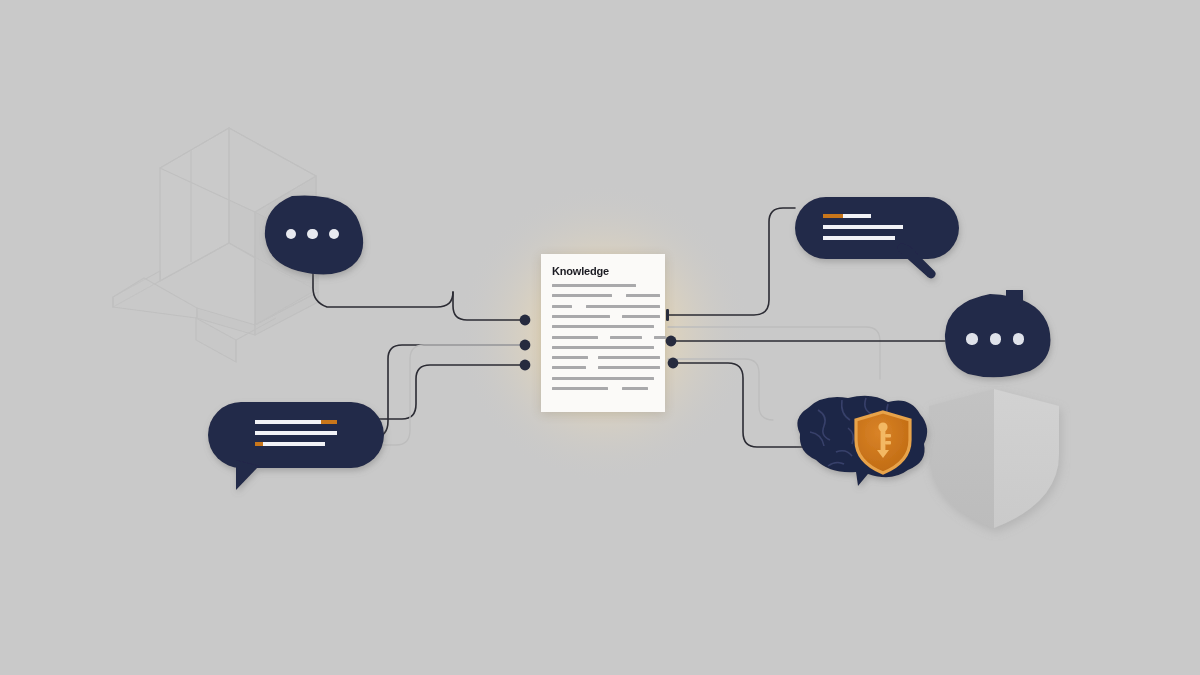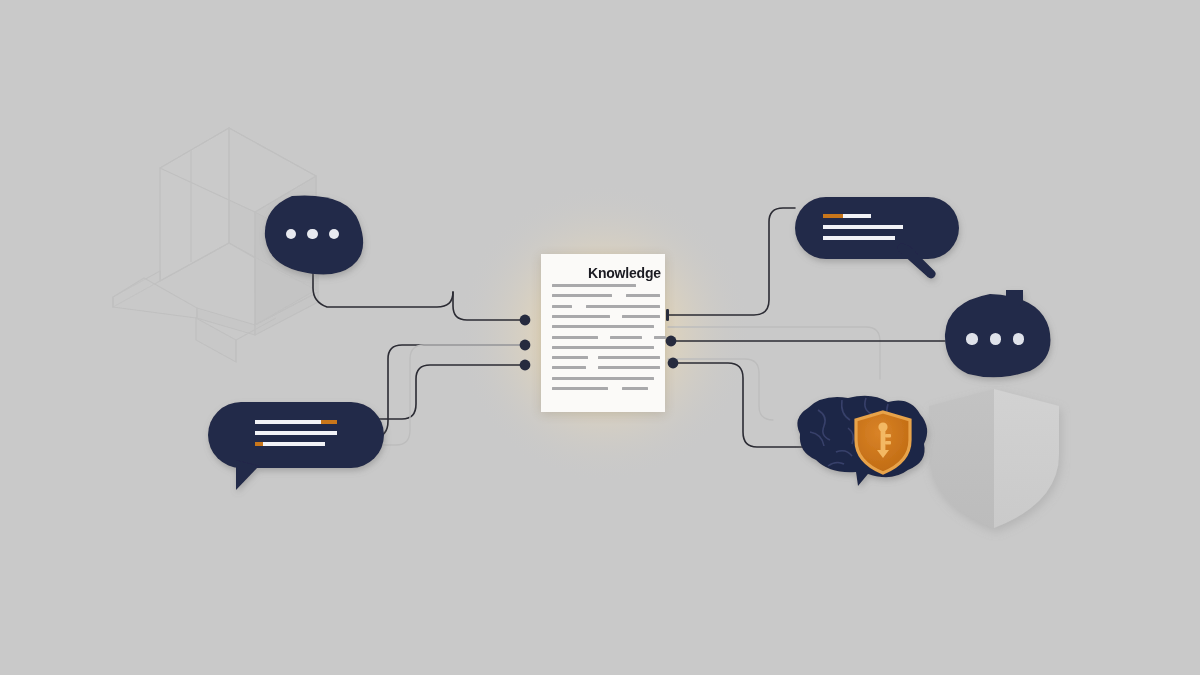--- a/index.html
+++ b/index.html
@@ -22,22 +22,22 @@
 
   
   #doc-card{
     position:absolute; z-index:4;
     left:541px; top:254px; width:124px; height:158px;
     background:#fbfaf8;
     box-shadow:0 2px 10px rgba(90,70,40,0.18);
   }
   #doc-title{
     position:absolute; left:11px; top:11px;
-    font-size:14px; font-weight:700; letter-spacing:-0.2px;
-    color:#1b1b22; white-space:nowrap;margin-left:36px;
+    font-size:11px; font-weight:700; letter-spacing:-0.2px;
+    color:#1b1b22; white-space:nowrap;
   }
   .doc-line-row{
     position:absolute; left:11px; height:3px;
     display:flex; gap:3px;
   }
   .doc-seg{
     height:3px; background:#a9a9ab; border-radius:0.5px;
   }
 
   

